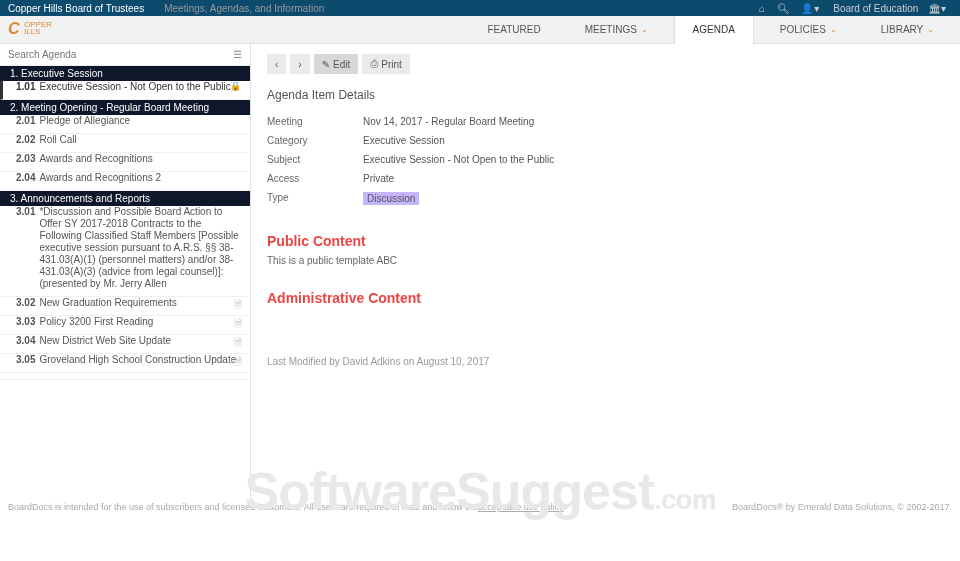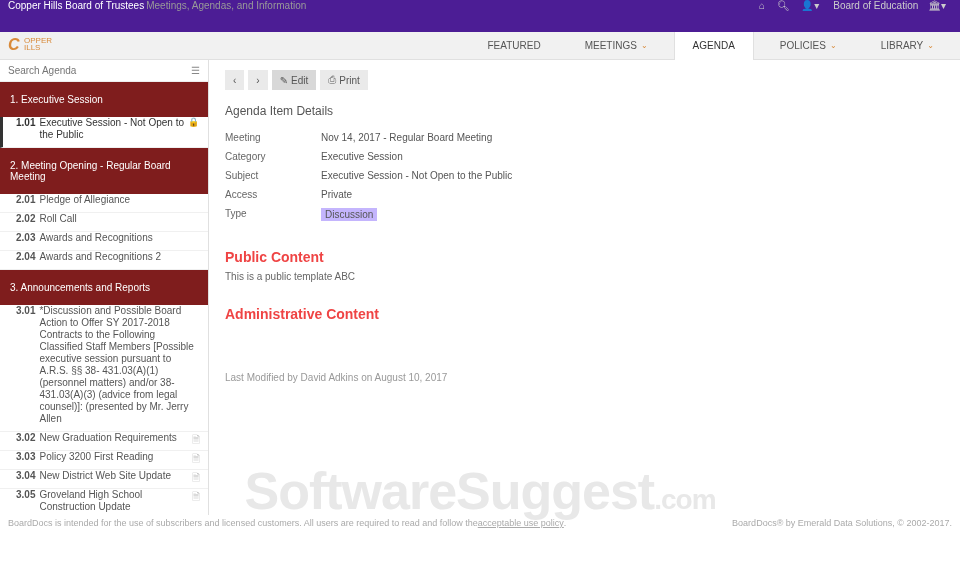--- a/index.html
+++ b/index.html
@@ -1,36 +1,36 @@
 <!DOCTYPE html>
 <html><head>
 <meta charset="utf-8">
 <style>
 *{margin:0;padding:0;box-sizing:border-box;font-family:Arial,Helvetica,sans-serif}
 body{width:960px;height:561px;overflow:hidden;position:relative;background:#fff}
-.topbar{height:32px;background:#4c1d95;color:#ccc;display:flex;align-items:flex-start;padding:0 8px;font-size:10px}
+.topbar{height:16px;background:#0c4a6e;color:#ccc;display:flex;align-items:center;padding:0 8px;font-size:10px}
 .topbar .title{color:#fff;font-weight:normal}
-.topbar .subtitle{color:#999;margin-left:2px}
+.topbar .subtitle{color:#999;margin-left:20px}
 .topbar .spacer{flex:1}
 .topbar .icon{margin:0 6px;color:#ccc;cursor:pointer}
 .topbar .boe{margin-left:8px;margin-right:4px}
 .header{height:28px;background:#f1f1f1;border-bottom:1px solid #e0e0e0;display:flex;align-items:center;padding:0 8px}
 .logo{width:50px;height:20px;position:relative}
 .logo .c{color:#d88a3a;font-size:16px;font-weight:bold;font-style:italic}
 .logo .txt{color:#d88a3a;font-size:8px;position:absolute;left:16px;top:1px;line-height:7px}
 .nav{margin-left:auto;display:flex;gap:8px;height:28px}
 .nav .tab{padding:0 18px;font-size:10px;color:#555;display:flex;align-items:center;cursor:pointer;height:28px}
 .nav .tab.active{background:#fff;color:#333;border-left:1px solid #e0e0e0;border-right:1px solid #e0e0e0}
 .nav .caret{margin-left:4px;color:#d88a3a;font-size:8px}
 .main{display:flex;height:455px}
-.sidebar{width:209px;border-right:1px solid #e0e0e0;overflow-y:auto;background:#fff}
+.sidebar{width:251px;border-right:1px solid #e0e0e0;overflow-y:auto;background:#fff}
 .search{padding:5px 8px;border-bottom:1px solid #eee;display:flex;align-items:center}
 .search input{border:none;font-size:10px;color:#888;flex:1;outline:none;background:transparent}
 .bars{color:#888;font-size:10px}
-.section{background:#7f1d1d;color:#fff;padding:12px 10px;font-size:10px;cursor:pointer}
+.section{background:#0f172a;color:#fff;padding:2px 10px;font-size:10px;cursor:pointer}
 .item{padding:0 10px 6px 16px;font-size:10px;color:#555;border-bottom:1px solid #f0f0f0;cursor:pointer;display:flex;align-items:flex-start;position:relative}
 .item.selected{background:#fff;color:#333;border-left:3px solid #333;padding-left:13px}
 .item .num{font-weight:bold;margin-right:4px}
 .item .lock{position:absolute;right:8px;color:#aaa;font-size:9px}
 .item .doc{position:absolute;right:8px;color:#bbb;font-size:10px}
 .item .txt{flex:1;line-height:12px}
 .content{flex:1;padding:10px 16px;position:relative;overflow:hidden}
 .toolbar{display:flex;gap:4px;margin-bottom:14px}
 .btn{background:#eaeaea;border:none;padding:4px 8px;font-size:10px;color:#555;cursor:pointer;display:flex;align-items:center;gap:3px}
 .btn.edit{background:#d8d8d8}

